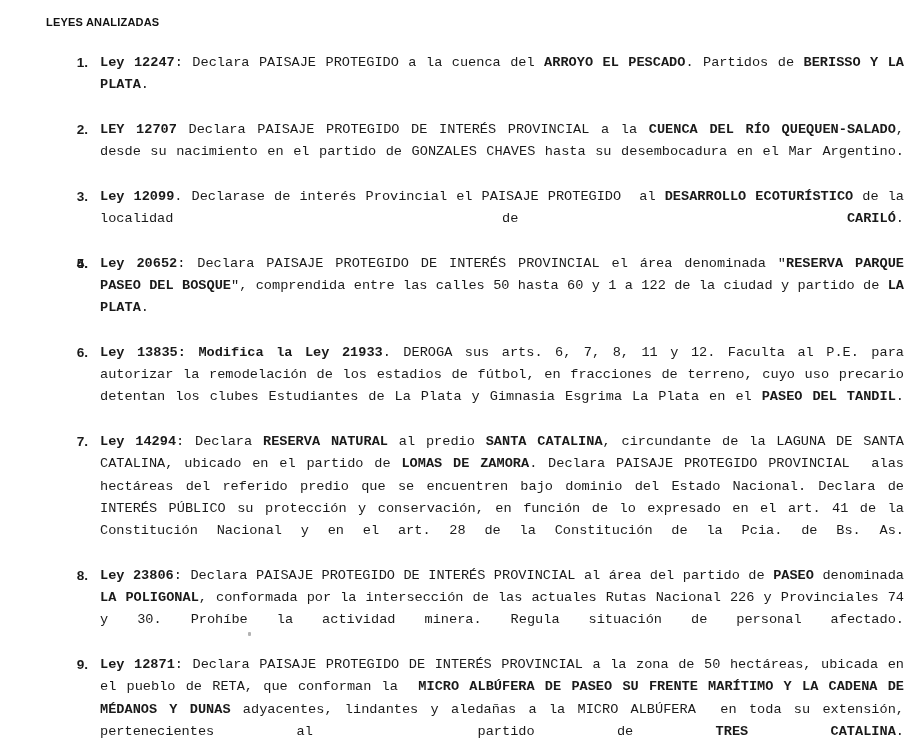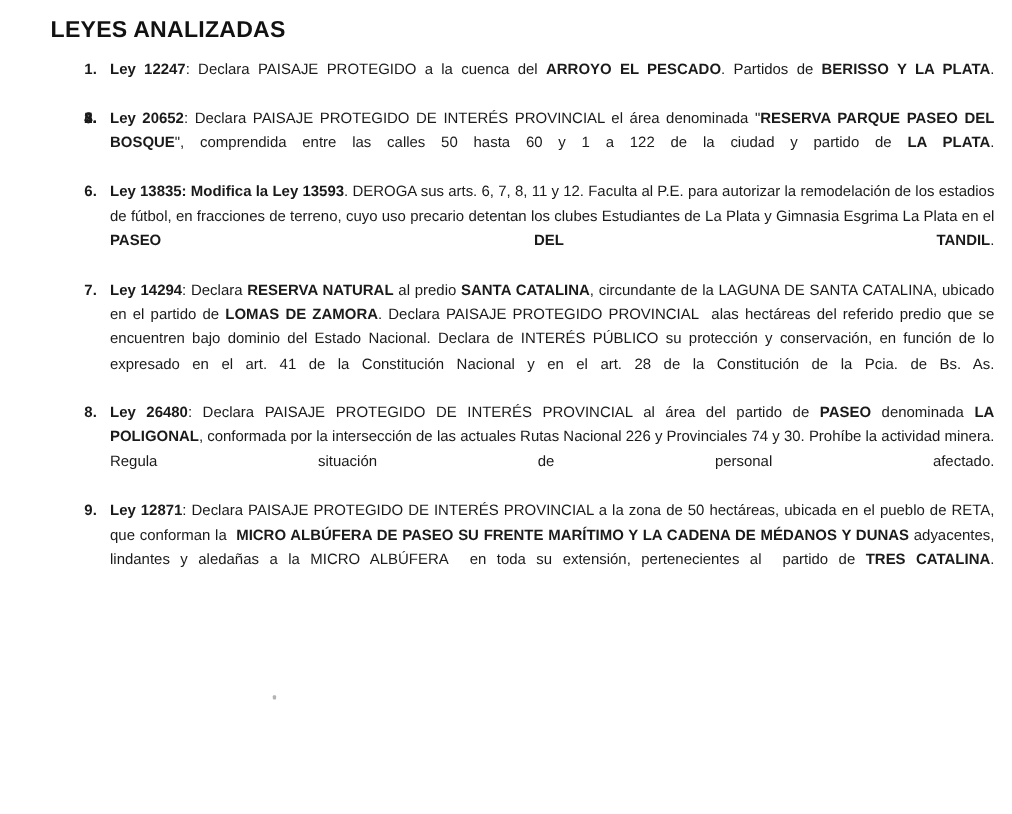--- a/index.html
+++ b/index.html
@@ -24,21 +24,21 @@
     width: 920px;
     height: 740px;
     box-sizing: border-box;
     padding: 0;
   }
 
   .doc-title {
     position: absolute;
     left: 46px;
     top: 16px;
-    font-size: 21px;
+    font-size: 11px;
     font-weight: bold;
     letter-spacing: 0.2px;
     color: #121212;
     white-space: nowrap;
   }
 
   .law-list {
     position: absolute;
     left: 0;
     top: 52px;
@@ -78,20 +78,21 @@
     display: block;
   }
 
   .law-item b {
     font-weight: bold;
   }
 
   
   .law-item .body {
     text-align: justify;
+    font-family: Liberation Mono, monospace;
   }
   .law-item .body::after {
     content: "";
     display: inline-block;
     width: 100%;
   }
 
   
   .scan-artifact {
     position: absolute;
@@ -111,42 +112,44 @@
 
   <div class="doc-title">LEYES ANALIZADAS</div>
 
   <ol class="law-list">
       <li class="law-item">
         <span class="num">1.</span>
         <span class="body"><b>Ley 12247</b>: Declara PAISAJE PROTEGIDO a la cuenca del <b>ARROYO EL PESCADO</b>. Partidos de <b>BERISSO Y LA PLATA</b>.</span>
       </li>
       <li class="law-item">
         <span class="num">2.</span>
+        <span class="body"><b>LEY 12707</b> Declara PAISAJE PROTEGIDO DE INTERÉS PROVINCIAL a la <b>CUENCA DEL RÍO QUEQUEN-SALADO</b>, desde su nacimiento en el partido de GONZALES CHAVES hasta su desembocadura en el Mar Argentino.</span>
       </li>
       <li class="law-item">
         <span class="num">3.</span>
+        <span class="body"><b>Ley 12099</b>. Declarase de interés Provincial el PAISAJE PROTEGIDO&nbsp; al <b>DESARROLLO ECOTURÍSTICO</b> de la localidad de <b>CARILÓ</b>.</span>
       </li>
       <li class="law-item">
         <span class="num">4.</span>
       </li>
       <li class="law-item">
         <span class="num">5.</span>
         <span class="body"><b>Ley 20652</b>: Declara PAISAJE PROTEGIDO DE INTERÉS PROVINCIAL el área denominada "<b>RESERVA PARQUE PASEO DEL BOSQUE</b>", comprendida entre las calles 50 hasta 60 y 1 a 122 de la ciudad y partido de <b>LA PLATA</b>.</span>
       </li>
       <li class="law-item">
         <span class="num">6.</span>
-        <span class="body"><b>Ley 13835: Modifica la Ley 13593</b>. DEROGA sus arts. 6, 7, 8, 11 y 12. Faculta al P.E. para autorizar la remodelación de los estadios de fútbol, en fracciones de terreno, cuyo uso precario detentan los clubes Estudiantes de La Plata y Gimnasia Esgrima La Plata en el <b>PASEO DEL TANDIL</b>.</span>
+        <span class="body"><b>Ley 13835: Modifica la Ley 21933</b>. DEROGA sus arts. 6, 7, 8, 11 y 12. Faculta al P.E. para autorizar la remodelación de los estadios de fútbol, en fracciones de terreno, cuyo uso precario detentan los clubes Estudiantes de La Plata y Gimnasia Esgrima La Plata en el <b>PASEO DEL TANDIL</b>.</span>
       </li>
       <li class="law-item">
         <span class="num">7.</span>
         <span class="body"><b>Ley 14294</b>: Declara <b>RESERVA NATURAL</b> al predio <b>SANTA CATALINA</b>, circundante de la LAGUNA DE SANTA CATALINA, ubicado en el partido de <b>LOMAS DE ZAMORA</b>. Declara PAISAJE PROTEGIDO PROVINCIAL&nbsp; alas hectáreas del referido predio que se encuentren bajo dominio del Estado Nacional. Declara de INTERÉS PÚBLICO su protección y conservación, en función de lo expresado en el art. 41 de la Constitución Nacional y en el art. 28 de la Constitución de la Pcia. de Bs. As.</span>
       </li>
       <li class="law-item">
         <span class="num">8.</span>
-        <span class="body"><b>Ley 26480</b>: Declara PAISAJE PROTEGIDO DE INTERÉS PROVINCIAL al área del partido de <b>PASEO</b> denominada <b>LA POLIGONAL</b>, conformada por la intersección de las actuales Rutas Nacional 226 y Provinciales 74 y 30. Prohíbe la actividad minera. Regula situación de personal afectado.</span>
+        <span class="body"><b>Ley 23806</b>: Declara PAISAJE PROTEGIDO DE INTERÉS PROVINCIAL al área del partido de <b>PASEO</b> denominada <b>LA POLIGONAL</b>, conformada por la intersección de las actuales Rutas Nacional 226 y Provinciales 74 y 30. Prohíbe la actividad minera. Regula situación de personal afectado.</span>
       </li>
       <li class="law-item">
         <span class="num">9.</span>
         <span class="body"><b>Ley 12871</b>: Declara PAISAJE PROTEGIDO DE INTERÉS PROVINCIAL a la zona de 50 hectáreas, ubicada en el pueblo de RETA, que conforman la&nbsp; <b>MICRO ALBÚFERA DE PASEO SU FRENTE MARÍTIMO Y LA CADENA DE MÉDANOS Y DUNAS</b> adyacentes, lindantes y aledañas a la MICRO ALBÚFERA&nbsp; en toda su extensión, pertenecientes al&nbsp; partido de <b>TRES CATALINA</b>.</span>
       </li>
     </ol>
 
   <div class="scan-artifact"></div>
 
 </div>

